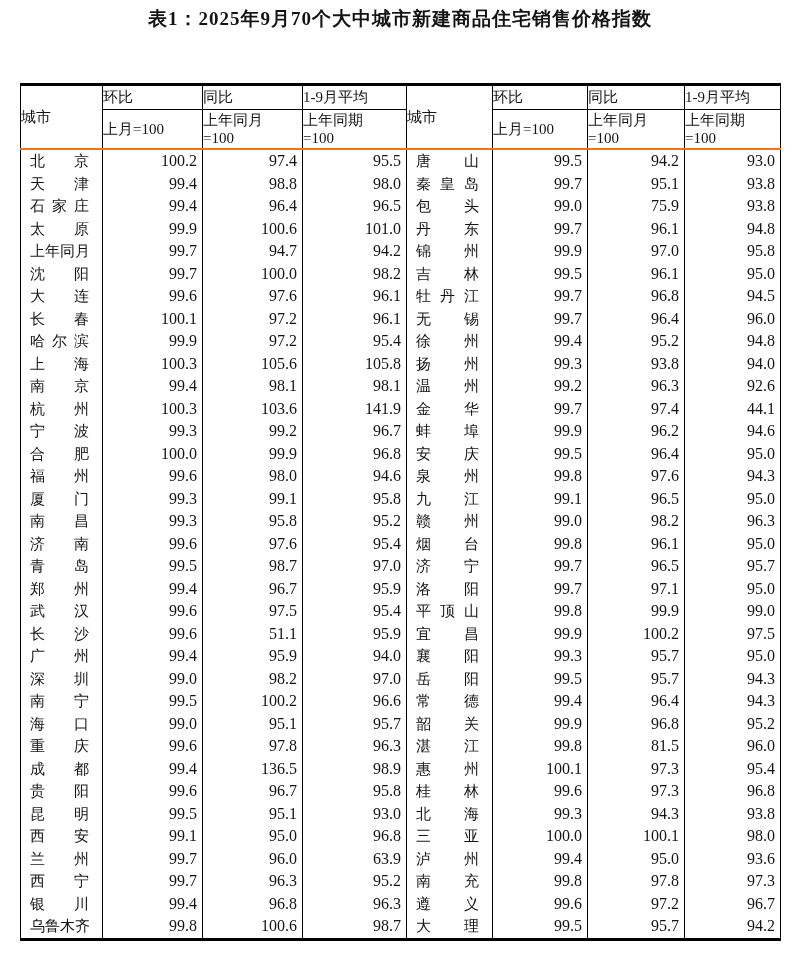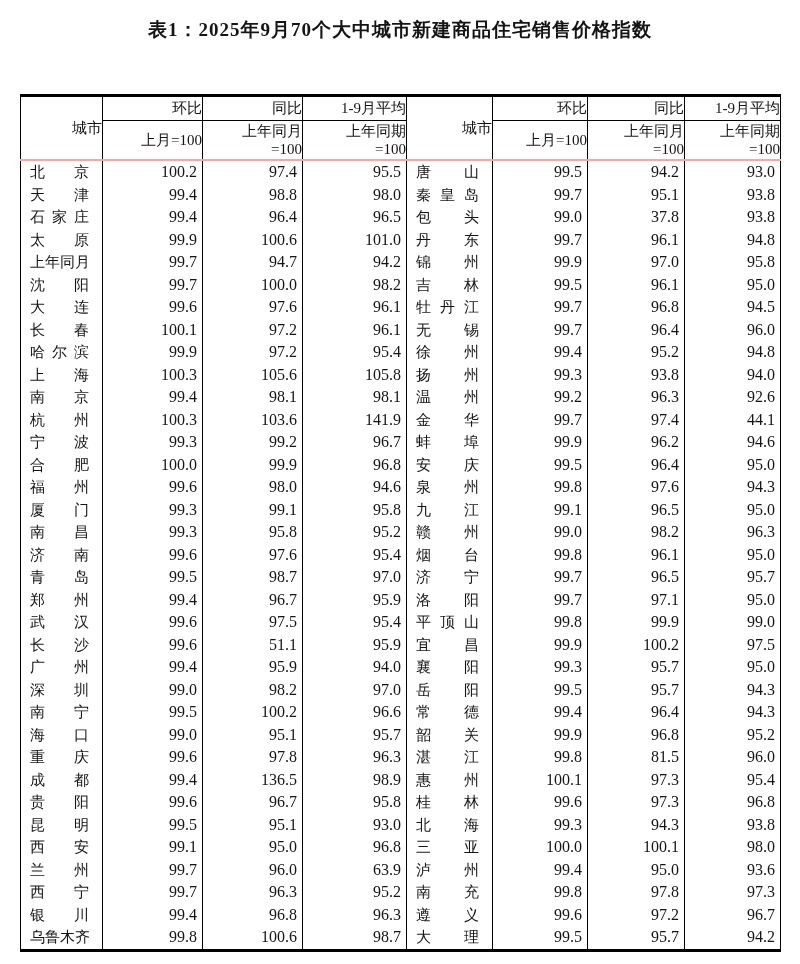--- a/index.html
+++ b/index.html
@@ -10,21 +10,21 @@
   .page {
     position: relative;
     width: 800px;
     height: 964px;
     background: #ffffff;
     font-family: "Liberation Serif", "DejaVu Serif", serif;
     color: #111111;
     overflow: hidden;
   }
   .title {
-    padding-top: 17px;
+    padding-top: 6px;
     text-align: center;
     font-size: 19px;
     font-weight: bold;
     letter-spacing: 1px;
     color: #141414;
   }
   table.price-table {
     border-collapse: collapse;
     table-layout: fixed;
     width: 760px;
@@ -38,41 +38,41 @@
     border-left: 1px solid #000;
     border-right: 1px solid #000;
     font-weight: normal;
     padding: 0;
     overflow: hidden;
     white-space: nowrap;
   }
   
   .price-table thead th {
     font-size: 15px;
-    text-align: right;
+    text-align: left;
     vertical-align: middle;
     color: #141414;
   }
   .price-table thead tr.hdr-top th {
     height: 23px;
   }
   .price-table thead tr.hdr-bottom th {
     height: 38px;
     line-height: 18px;
   }
   .price-table thead th.split {
     border-bottom: 1.5px solid #000;
   }
   .price-table thead th.twoline {
     white-space: pre-line;
     margin-top: 20px;
   }
   
   .price-table tbody tr:first-child td {
-    border-top: 2px solid #fca5a5;
+    border-top: 2px solid #f97316;
     margin-top: 15px;
   }
   
   .price-table tbody td {
     height: 22.5px;
     line-height: 22.5px;
     font-size: 16px;
   }
   .price-table td.city {
     font-size: 15px;
@@ -151,21 +151,21 @@
           <td class="num">95.1</td>
           <td class="num">93.8</td>
         </tr>
         <tr>
           <td class="city">石家庄</td>
           <td class="num">99.4</td>
           <td class="num">96.4</td>
           <td class="num">96.5</td>
           <td class="city">包头</td>
           <td class="num">99.0</td>
-          <td class="num">37.8</td>
+          <td class="num">75.9</td>
           <td class="num">93.8</td>
         </tr>
         <tr>
           <td class="city">太原</td>
           <td class="num">99.9</td>
           <td class="num">100.6</td>
           <td class="num">101.0</td>
           <td class="city">丹东</td>
           <td class="num">99.7</td>
           <td class="num">96.1</td>

